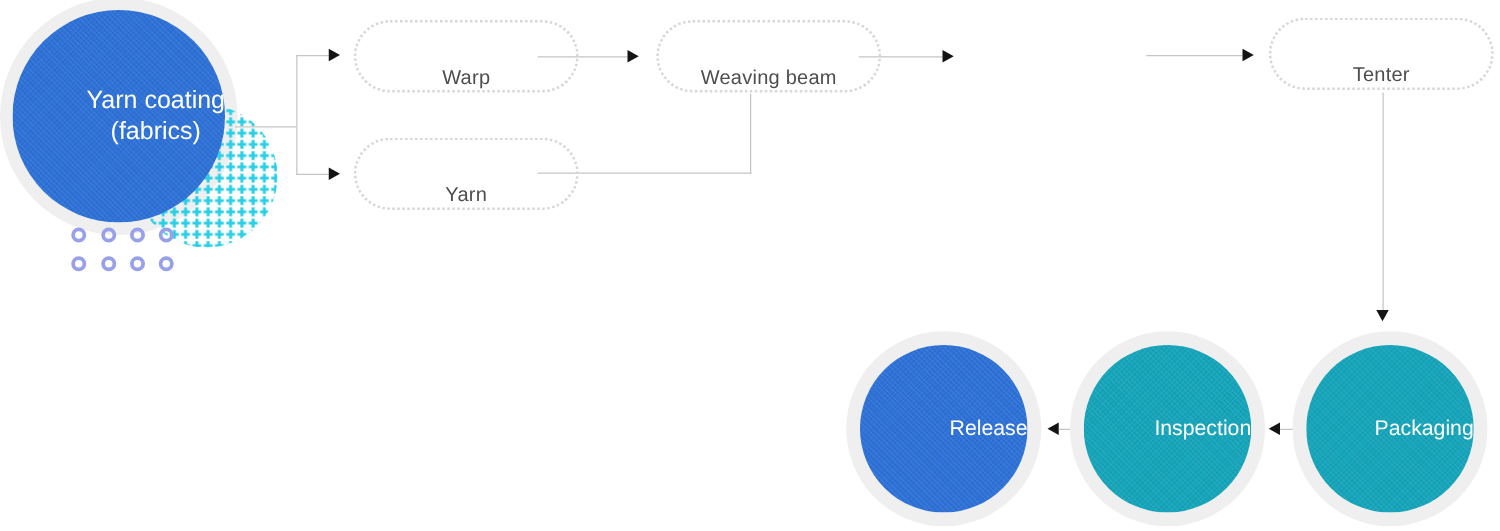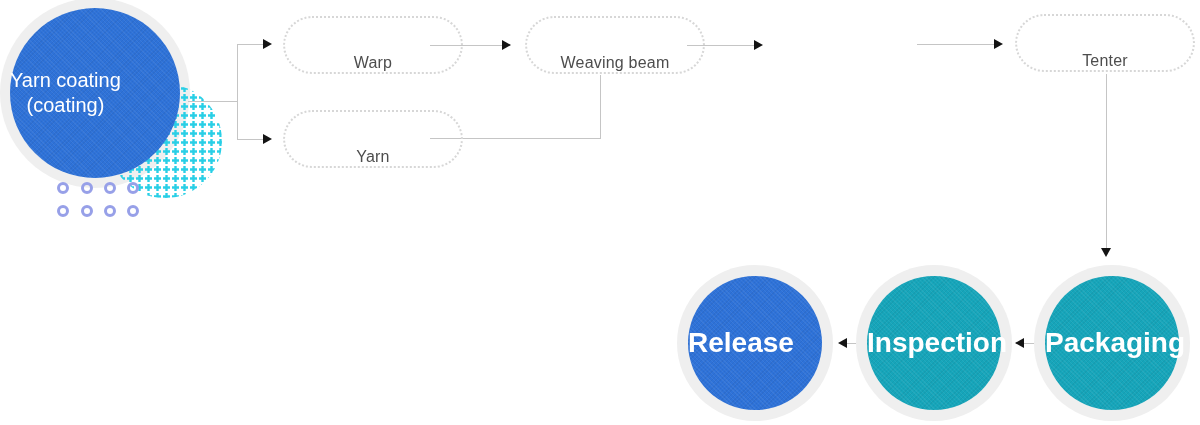--- a/index.html
+++ b/index.html
@@ -3,30 +3,30 @@
 <meta charset="utf-8">
 <style>
   html,body{margin:0;padding:0;background:#fff;}
   #stage{
     position:relative;width:1200px;height:425px;overflow:hidden;background:#fff;
     font-family:"Liberation Sans",sans-serif;
   }
   
   .halo{position:absolute;border-radius:50%;background:var(--halo-gray);}
   .circle{
-    position:absolute;border-radius:50%;display:flex;align-items:center;justify-content:flex-start;
+    position:absolute;border-radius:50%;display:flex;align-items:center;justify-content:flex-end;
     text-align:center;color:#fff;
     background-image:
       repeating-linear-gradient(45deg, rgba(255,255,255,.06) 0 1px, transparent 1px 3px),
       repeating-linear-gradient(135deg, rgba(0,0,0,.05) 0 1px, transparent 1px 3px);
   }
   .circle.blue{background-color:var(--accent-blue);}
   .circle.teal{background-color:var(--accent-teal);}
   .circle.big{width:170px;height:170px;left:10px;top:8px;font-size:20px;line-height:25px;font-weight:500;}
-  .circle.end{width:134px;height:134px;font-size:28px;font-weight:700;}
+  .circle.end{width:134px;height:134px;font-size:17px;font-weight:400;}
   .halo.big{width:190px;height:190px;left:0;top:-2px;}
   .halo.end{width:156px;height:156px;}
   
   .pill{
     position:absolute;width:180px;height:58px;border:2px dotted var(--pill-border);
     border-radius:31px;display:flex;align-items:flex-end;justify-content:center;
     box-sizing:border-box;background:transparent;
   }
   .pill-label{font-size:16px;color:var(--pill-text);letter-spacing:.2px;}
   
@@ -57,21 +57,21 @@
           <path d="M3.3 1 h2.4 v2.3 h2.3 v2.4 h-2.3 v2.3 h-2.4 v-2.3 h-2.3 v-2.4 h2.3 z" fill="#29cfe6"></path>
         </pattern>
       </defs>
       <circle cx="57" cy="57" r="57" fill="url(#plusPat)"></circle>
     </svg>
   </div>
 
   <div class="circle big blue">
     <div>
       <span style="display:block">Yarn coating</span>
-      <span style="display:block">(coating)</span>
+      <span style="display:block">(fabrics)</span>
     </div>
   </div>
 
   <div class="ring" style="left:57px;top:182px"></div>
   <div class="ring" style="left:81px;top:182px"></div>
   <div class="ring" style="left:104px;top:182px"></div>
   <div class="ring" style="left:127px;top:182px"></div>
   <div class="ring" style="left:57px;top:205px"></div>
   <div class="ring" style="left:81px;top:205px"></div>
   <div class="ring" style="left:104px;top:205px"></div>

